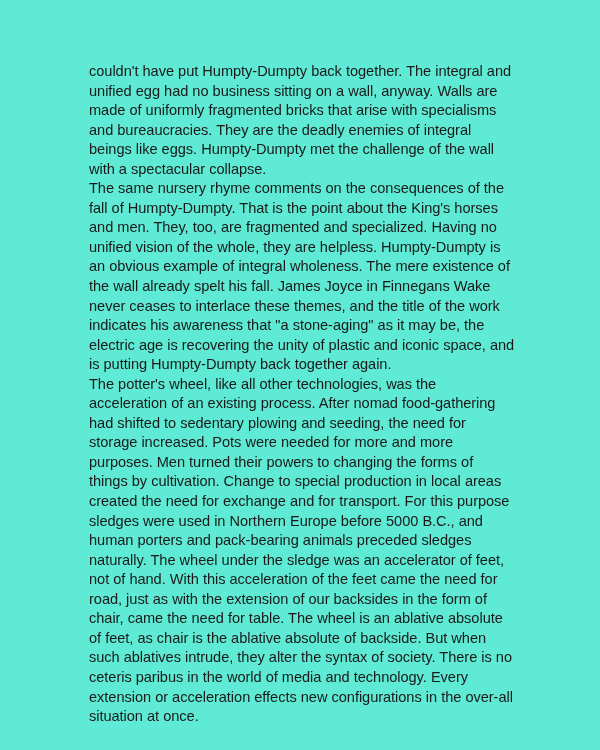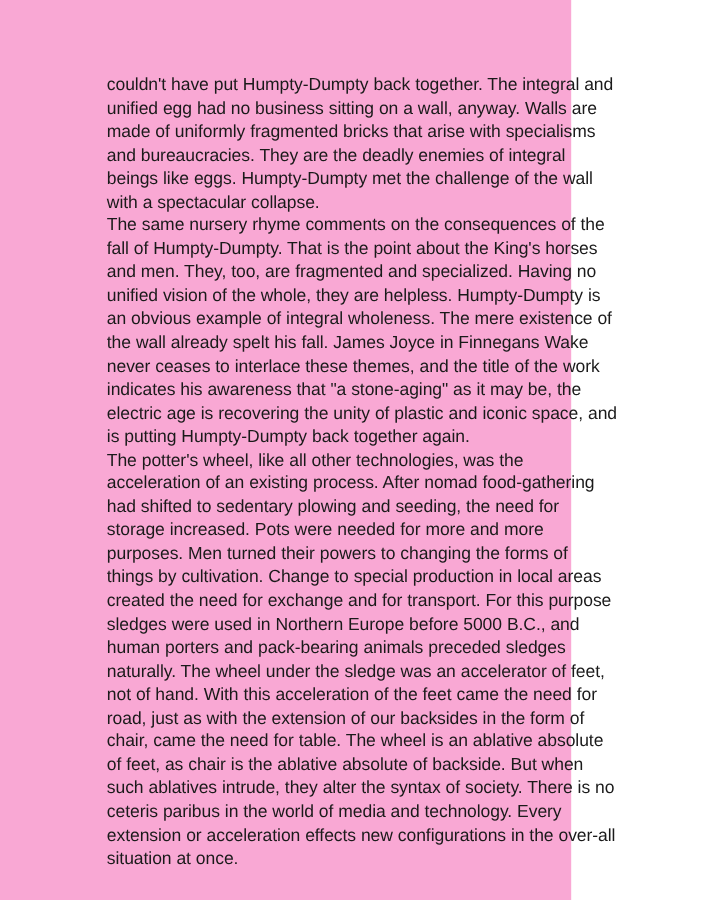--- a/index.html
+++ b/index.html
@@ -8,23 +8,23 @@
   }
   body {
     width: 600px;
     height: 750px;
     background: #ffffff;
     font-family: "Liberation Sans", sans-serif;
     overflow: hidden;
   }
   .page {
     position: relative;
-    width: 476px;
+    width: 600px;
     height: 750px;
-    background: #f9a8d4;
+    background: #5eead4;
     box-sizing: border-box;
   }
   .text-column {
     position: absolute;
     left: 89px;
     top: 62px;
     width: 426px;
   }
   .para {
     margin: 0;

